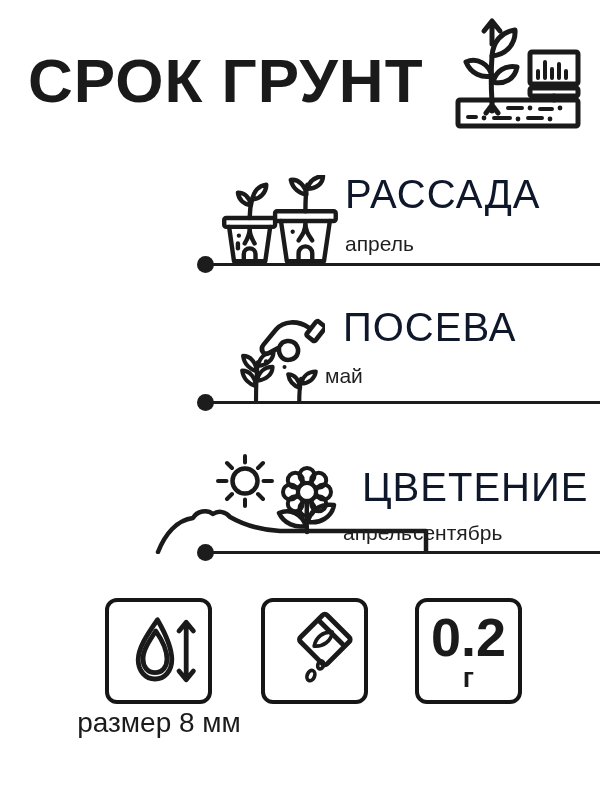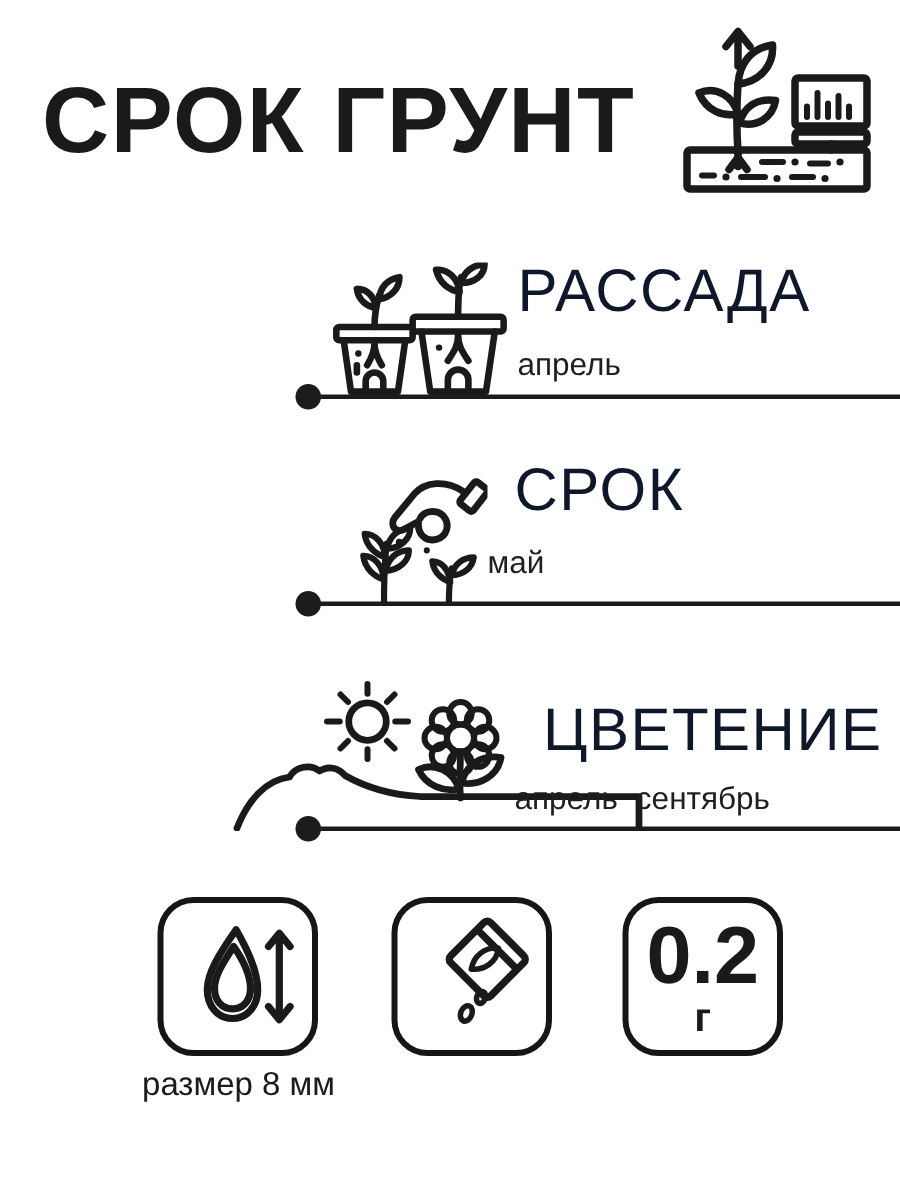--- a/index.html
+++ b/index.html
@@ -17,30 +17,30 @@
     left:28px; top:50px; font-size:62px; font-weight:700; letter-spacing:1px;
     white-space:nowrap; line-height:1;
   }
   .section-heading {
     font-size:40px; font-weight:400; letter-spacing:1px; line-height:1.1;
     white-space:nowrap; color:#0f172a;
   }
   .section-months {
     font-size:21px; font-weight:500; white-space:nowrap; color:#1f1f1f;
   }
-  .section-months .m2 { margin-left:12px; }
+  .section-months .m2 { margin-left:1px; }
   .tl-line { height:3px; background:#1c1c1c; left:205px; width:395px; }
   .tl-dot  { width:17px; height:17px; border-radius:50%; background:#1c1c1c; left:197px; }
 
   .card {
-    width:99px; height:98px; border:4.5px solid #161616; border-radius:24px;
+    width:99px; height:98px; border:4.5px solid #161616; border-radius:12px;
     display:flex; align-items:center; justify-content:center; background:#fff;
   }
   .card-caption {
-    font-size:22px; line-height:24px; font-weight:500; text-align:center;
+    font-size:28px; line-height:24px; font-weight:500; text-align:center;
     white-space:pre-line; color:#1b1b1b;
   }
   .card-value { font-size:54px; font-weight:700; line-height:1; letter-spacing:0px; }
   .card-unit  { font-size:27px; font-weight:700; line-height:1; margin-top:1px; text-align:center; }
   .card3-inner { display:flex; flex-direction:column; align-items:center; }
 </style>
 </head>
 <body>
 
 <div class="page">
@@ -121,21 +121,21 @@
         <path d="M25,74 C18,72 11,66 10,57 C18,57 24,64 25,74 Z"></path>
         <path d="M26,68 C28,59 34,53 43,53 C43,61 36,67 26,68 Z"></path>
 
         <path d="M72,92 C72,84 72,76 74,66"></path>
         <path d="M73,76 C67,74 61,69 60,61 C67,61 72,67 73,76 Z"></path>
         <path d="M74,71 C76,63 82,58 90,58 C89,66 82,71 74,71 Z"></path>
       </g>
       <circle class="filldot" cx="36" cy="47" r="2.4"></circle>
       <circle class="filldot" cx="56" cy="53" r="2.2"></circle>
     </svg>
-    <div class="abs section-heading" style="left:343px; top:305px;">СРОК</div>
+    <div class="abs section-heading" style="left:343px; top:305px;">ПОСЕВА</div>
     <div class="abs section-months" style="left:325px; top:364px;">
       <span>май</span><span class="m2"></span>
     </div>
     <div class="abs tl-line" style="top:401px;"></div>
     <div class="abs tl-dot" style="top:394px;"></div>
   </div>
 
   <div class="abs">
     <svg class="abs" style="left:150px; top:454px;" width="290" height="100" viewBox="0 0 290 100">
 

